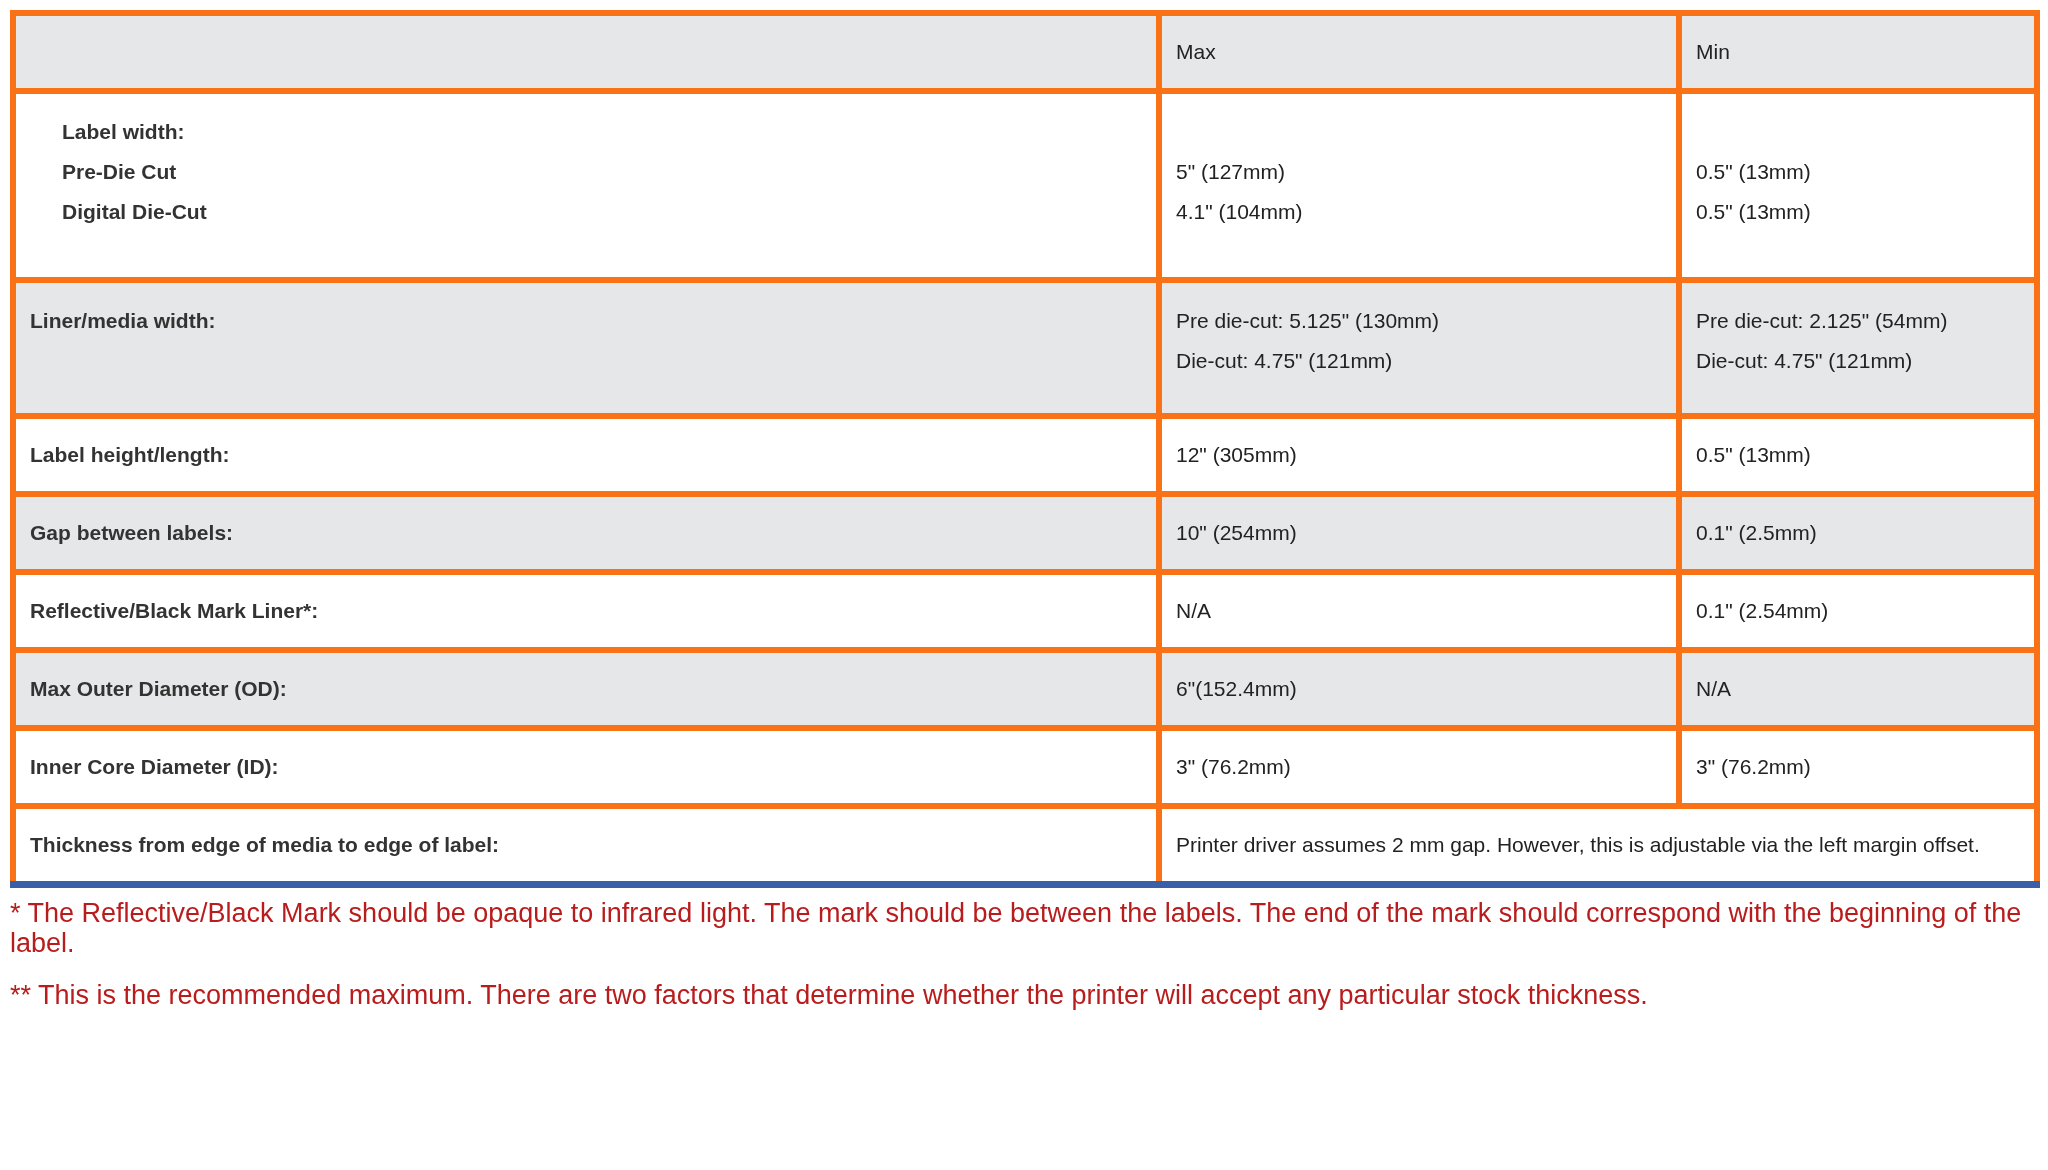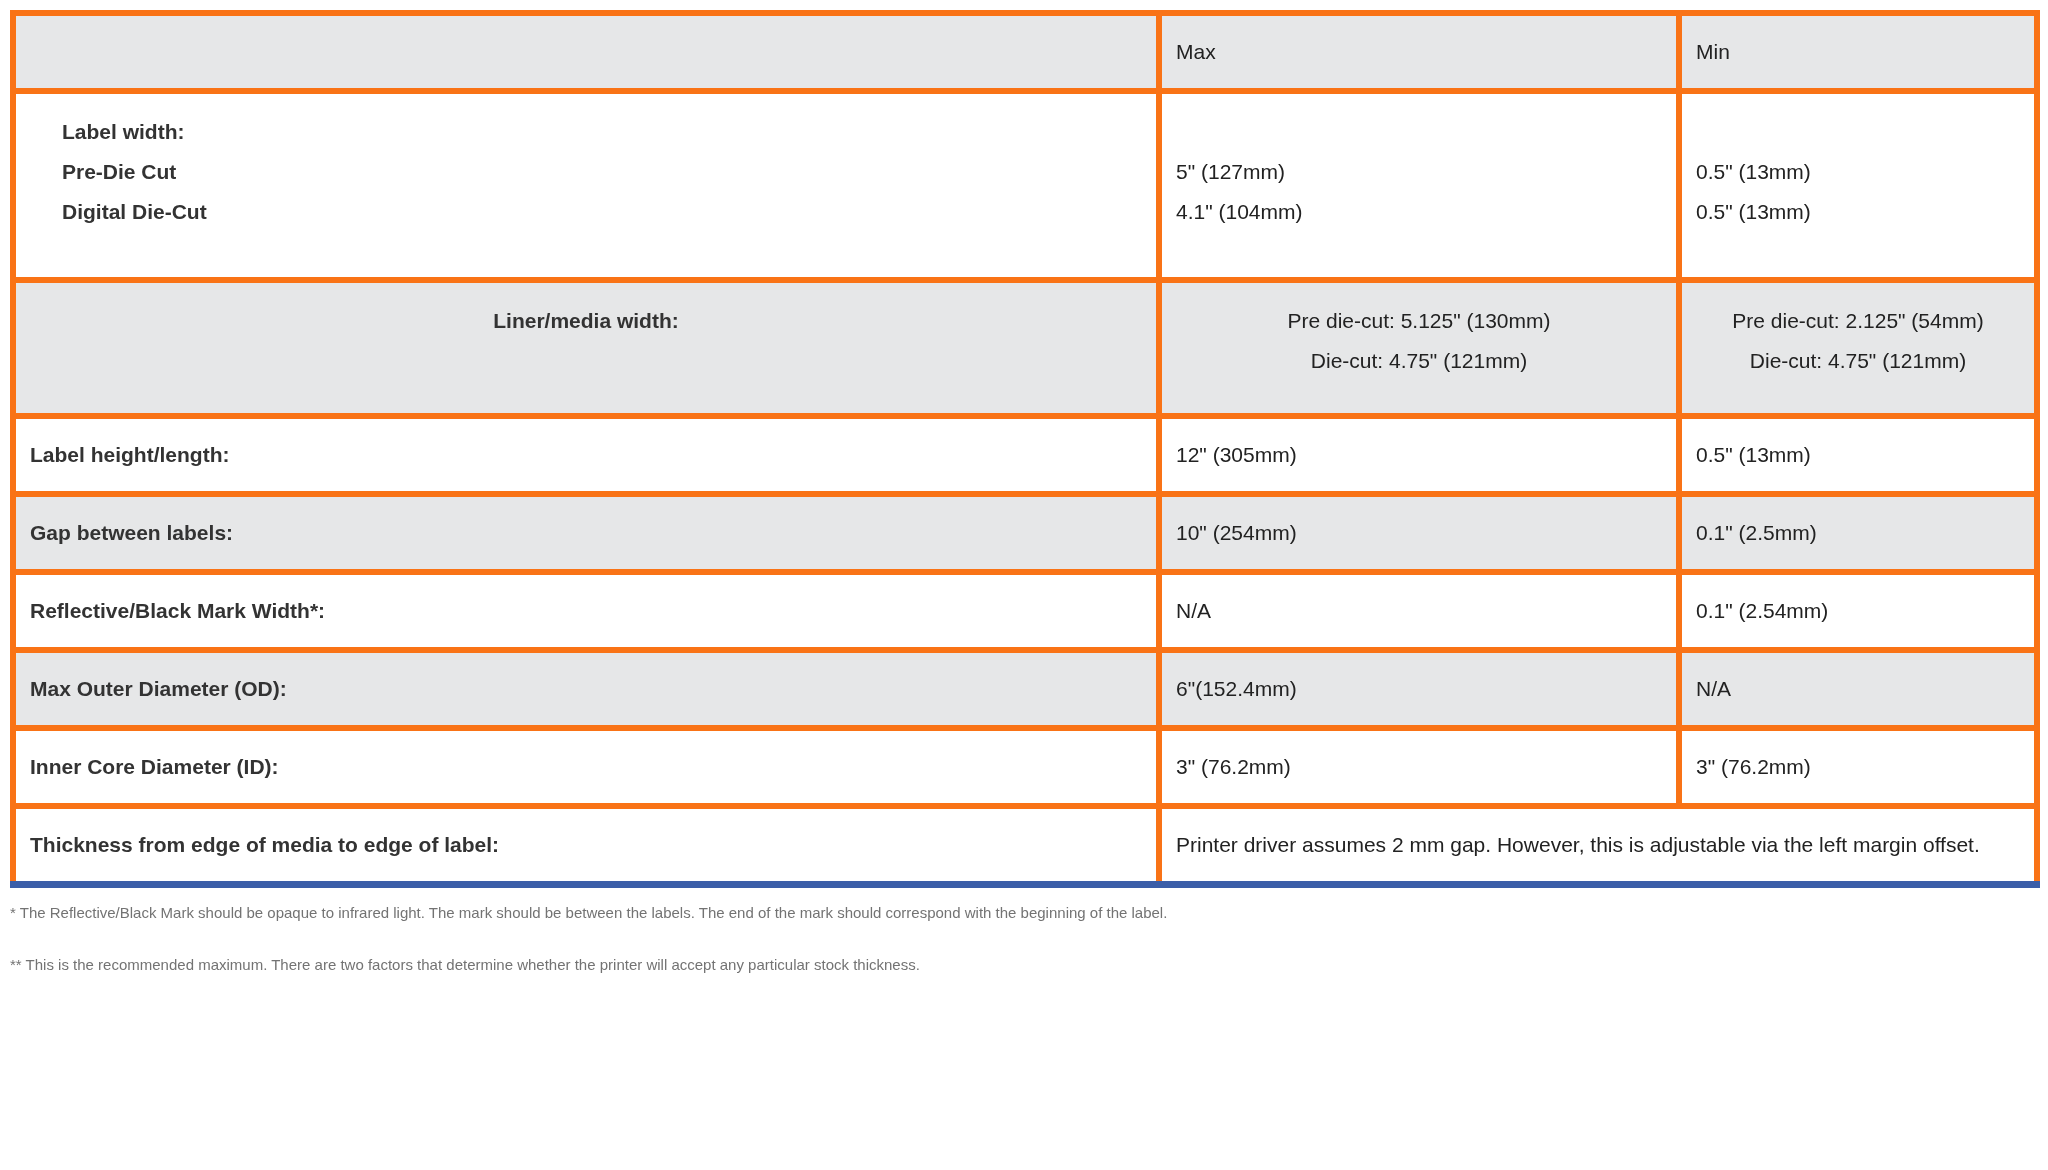--- a/index.html
+++ b/index.html
@@ -46,30 +46,30 @@
       font-weight: bold;
       color: #333;
     }
     table.spec tbody td.val {
       color: #222;
     }
     table.spec tbody tr.shade td { background: #e6e7e8; }
     table.spec tbody tr.plain td { background: #ffffff; }
     table.spec tbody tr.std td { height: 72px; }
     table.spec tbody tr.row-label-width td { height: 151px; padding-top: 18px; padding-bottom: 14px; }
-    table.spec tbody tr.row-liner td { height: 112px; vertical-align: top; padding-top: 18px; text-align: center; }
+    table.spec tbody tr.row-liner td { height: 112px; vertical-align: top; padding-top: 18px; }
     table.spec tbody tr.row-label-width td.val { vertical-align: top; }
     table.spec tbody tr.row-label-width td.label { vertical-align: top; padding-left: 46px; }
     .line { display: block; }
     .blank-line { display: block; height: 40px; }
     table.spec tbody tr.last td { border-bottom: 7px solid #3b5ea8; }
     .notes {
       margin-top: 10px;
-      font-size: 15px;
-      color: #737373;
+      font-size: 27px;
+      color: #b91c1c;
     }
     .notes p {
       margin: 0 0 22px 0;
       line-height: 30px;
     }
   </style>
 </head>
 <body>
 
 <div class="wrap">
@@ -121,21 +121,21 @@
         <td class="label">Label height/length:</td>
         <td class="val">12" (305mm)</td>
         <td class="val">0.5" (13mm)</td>
       </tr>
       <tr class="shade std">
         <td class="label">Gap between labels:</td>
         <td class="val">10" (254mm)</td>
         <td class="val">0.1" (2.5mm)</td>
       </tr>
       <tr class="plain std">
-        <td class="label">Reflective/Black Mark Width*:</td>
+        <td class="label">Reflective/Black Mark Liner*:</td>
         <td class="val">N/A</td>
         <td class="val">0.1" (2.54mm)</td>
       </tr>
       <tr class="shade std">
         <td class="label">Max Outer Diameter (OD):</td>
         <td class="val">6"(152.4mm)</td>
         <td class="val">N/A</td>
       </tr>
       <tr class="plain std">
         <td class="label">Inner Core Diameter (ID):</td>

